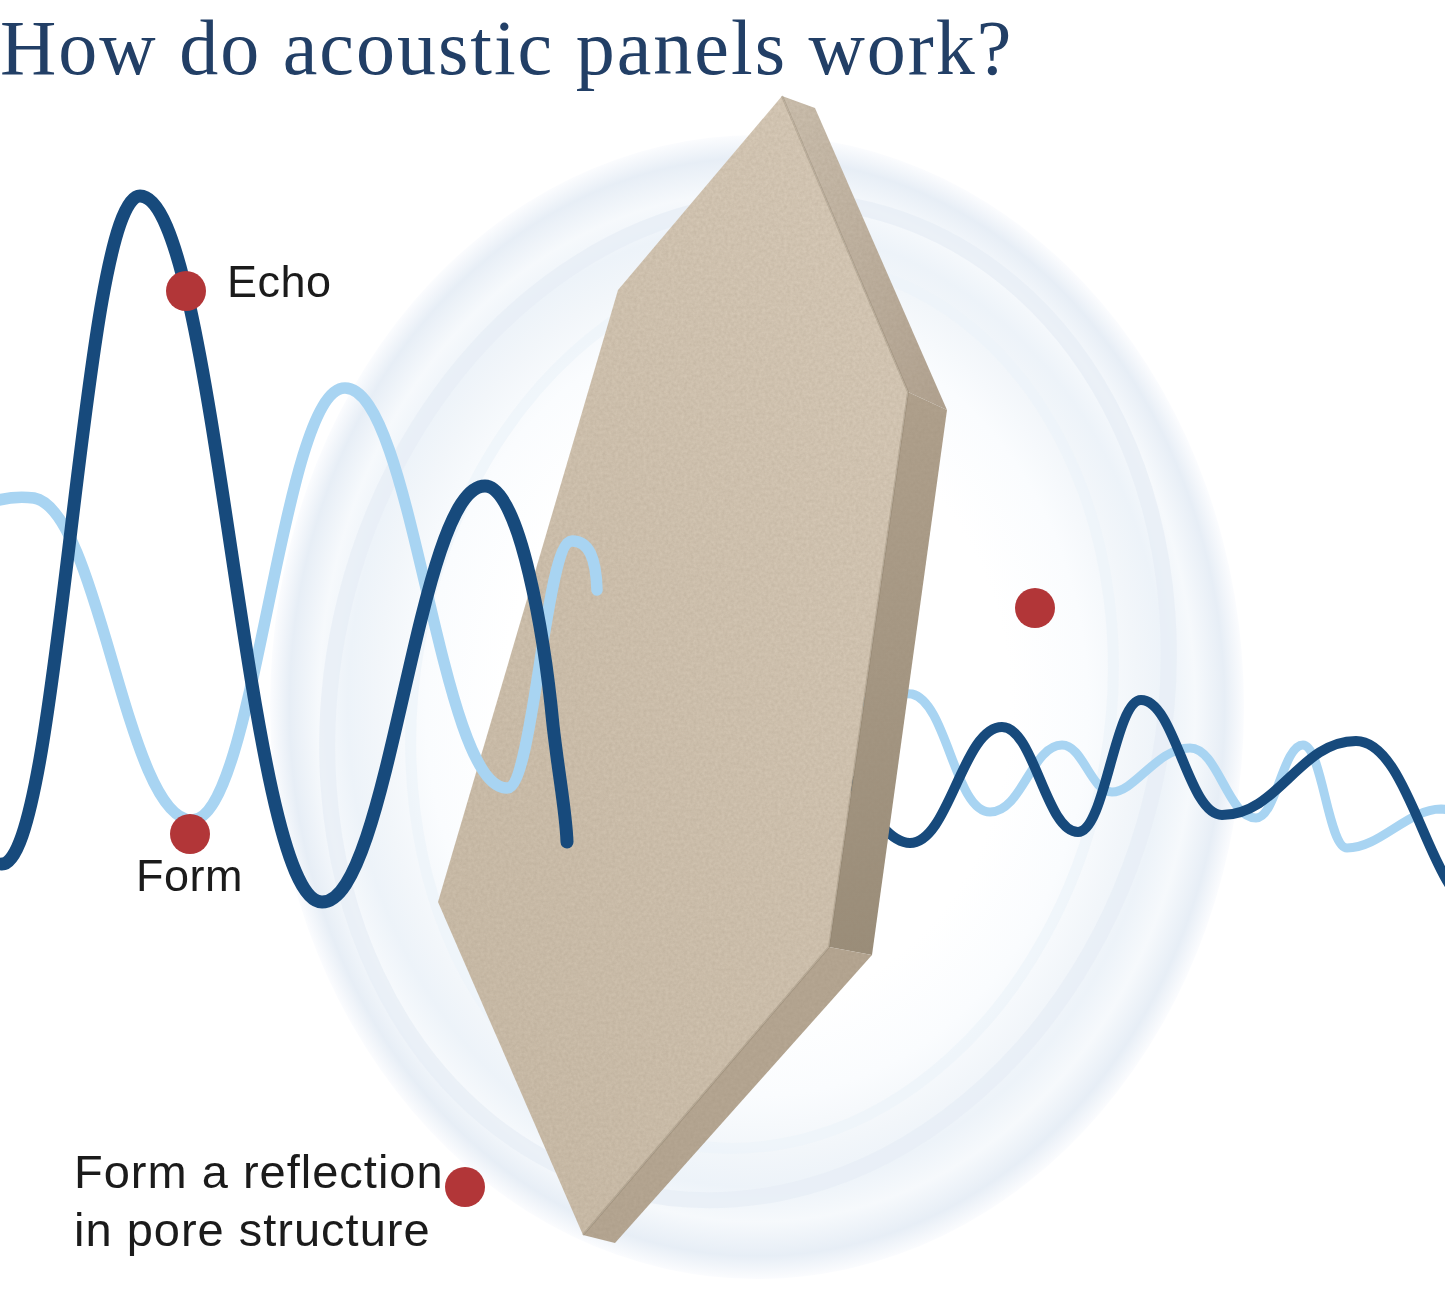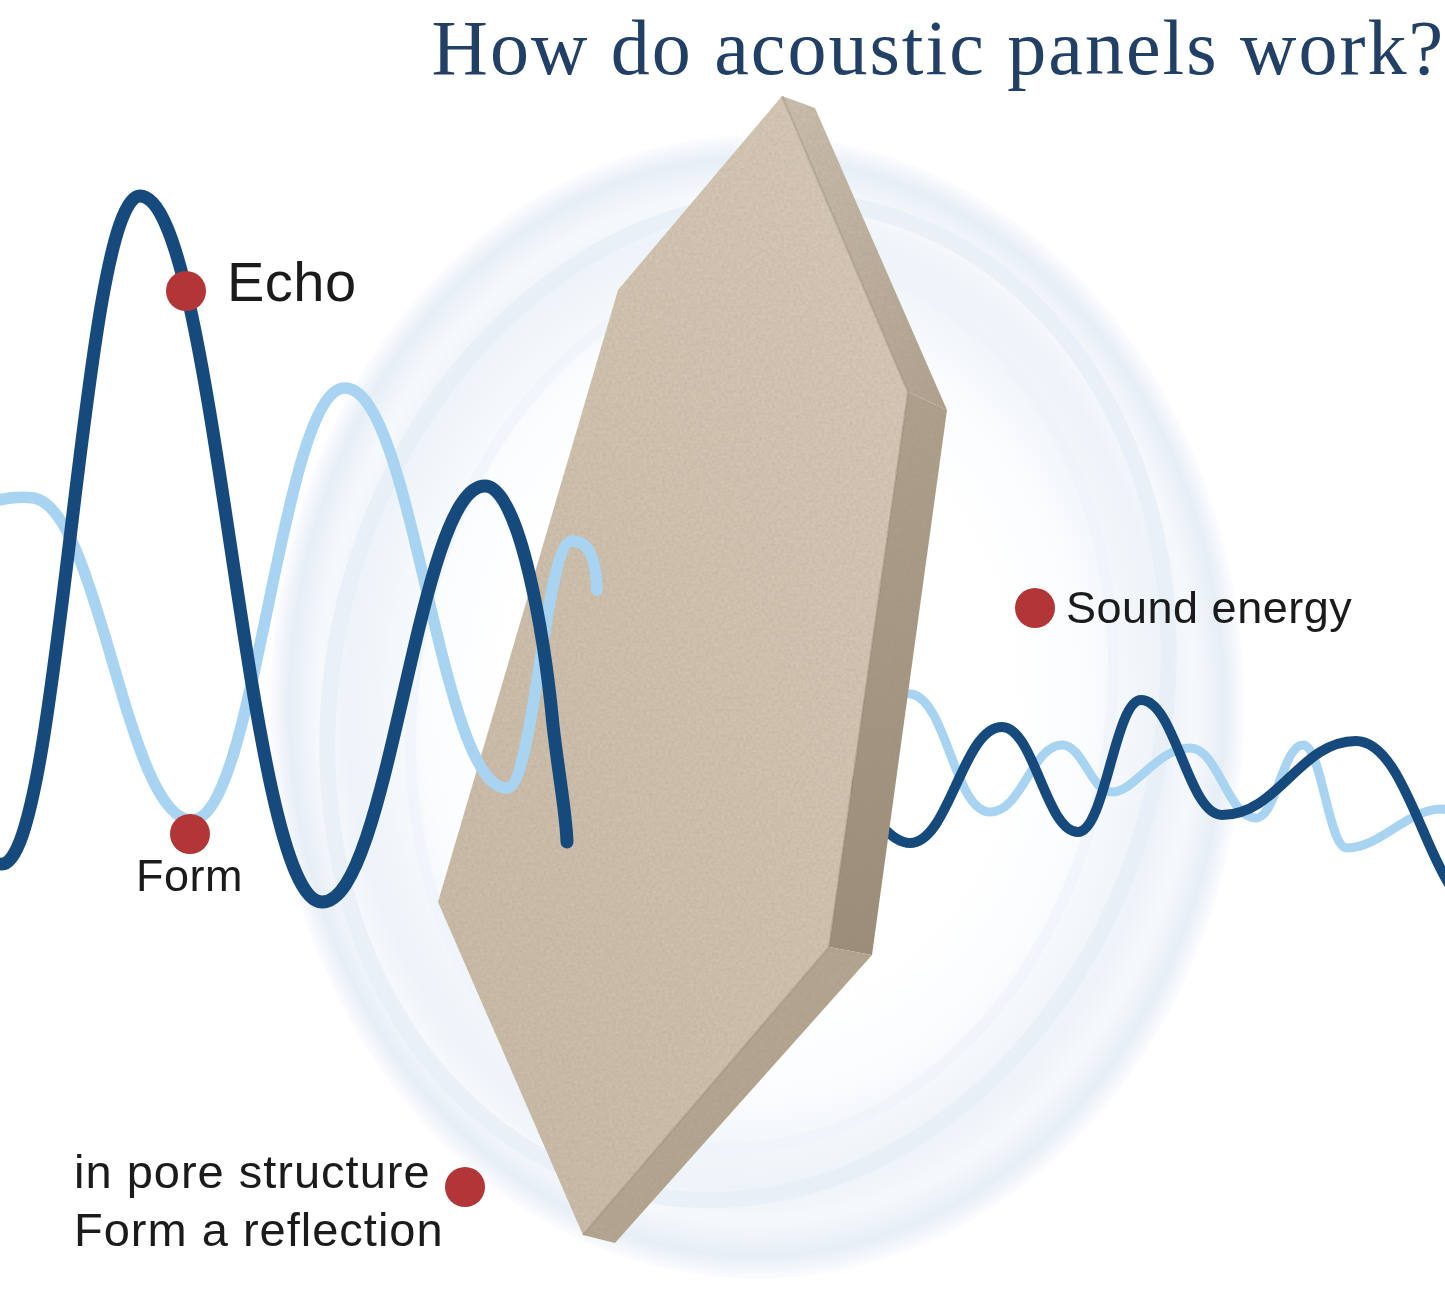--- a/index.html
+++ b/index.html
@@ -6,33 +6,33 @@
   .stage{
     position:relative;
     width:1445px;height:1301px;
     background:#ffffff;
     overflow:hidden;
     font-family:"Liberation Sans",sans-serif;
   }
   .scene{position:absolute;left:0;top:0;width:1445px;height:1301px;}
   .title{
     position:absolute;top:2px;left:0;width:100%;
-    text-align:right;
+    text-align:left;
     font-family:"Liberation Serif","DejaVu Serif",serif;
     font-size:78px;line-height:92px;
     letter-spacing:2px;
     color:#223f66;
     white-space:nowrap;
   }
   .lbl{
     position:absolute;
     color:#1b1b1b;
     white-space:nowrap;
   }
-  .lbl-echo{left:227px;top:256px;font-size:56px;line-height:52px;letter-spacing:.5px;}
+  .lbl-echo{left:227px;top:256px;font-size:45px;line-height:52px;letter-spacing:.5px;}
   .lbl-noise{left:136px;top:850px;font-size:45px;line-height:52px;letter-spacing:.5px;}
   .lbl-sound{left:1066px;top:581px;font-size:45px;line-height:53px;letter-spacing:.5px;}
   .lbl-reflection{left:74px;top:1143px;font-size:47px;line-height:58px;letter-spacing:1px;}
   .lbl span{display:block;}
 </style>
 </head>
 <body>
 
 <div class="stage">
 
@@ -110,21 +110,20 @@
     </g>
   </svg>
 
   <div class="title">How do acoustic panels work?</div>
 
   <div class="lbl lbl-echo">Echo</div>
 
   <div class="lbl lbl-noise">Form</div>
 
   <div class="lbl lbl-sound">
-    <span>Sound energy</span>
   </div>
 
   <div class="lbl lbl-reflection">
+    <span>Form a reflection</span>
     <span>in pore structure</span>
-    <span>Form a reflection</span>
   </div>
 
 </div>
 
 </body></html>

